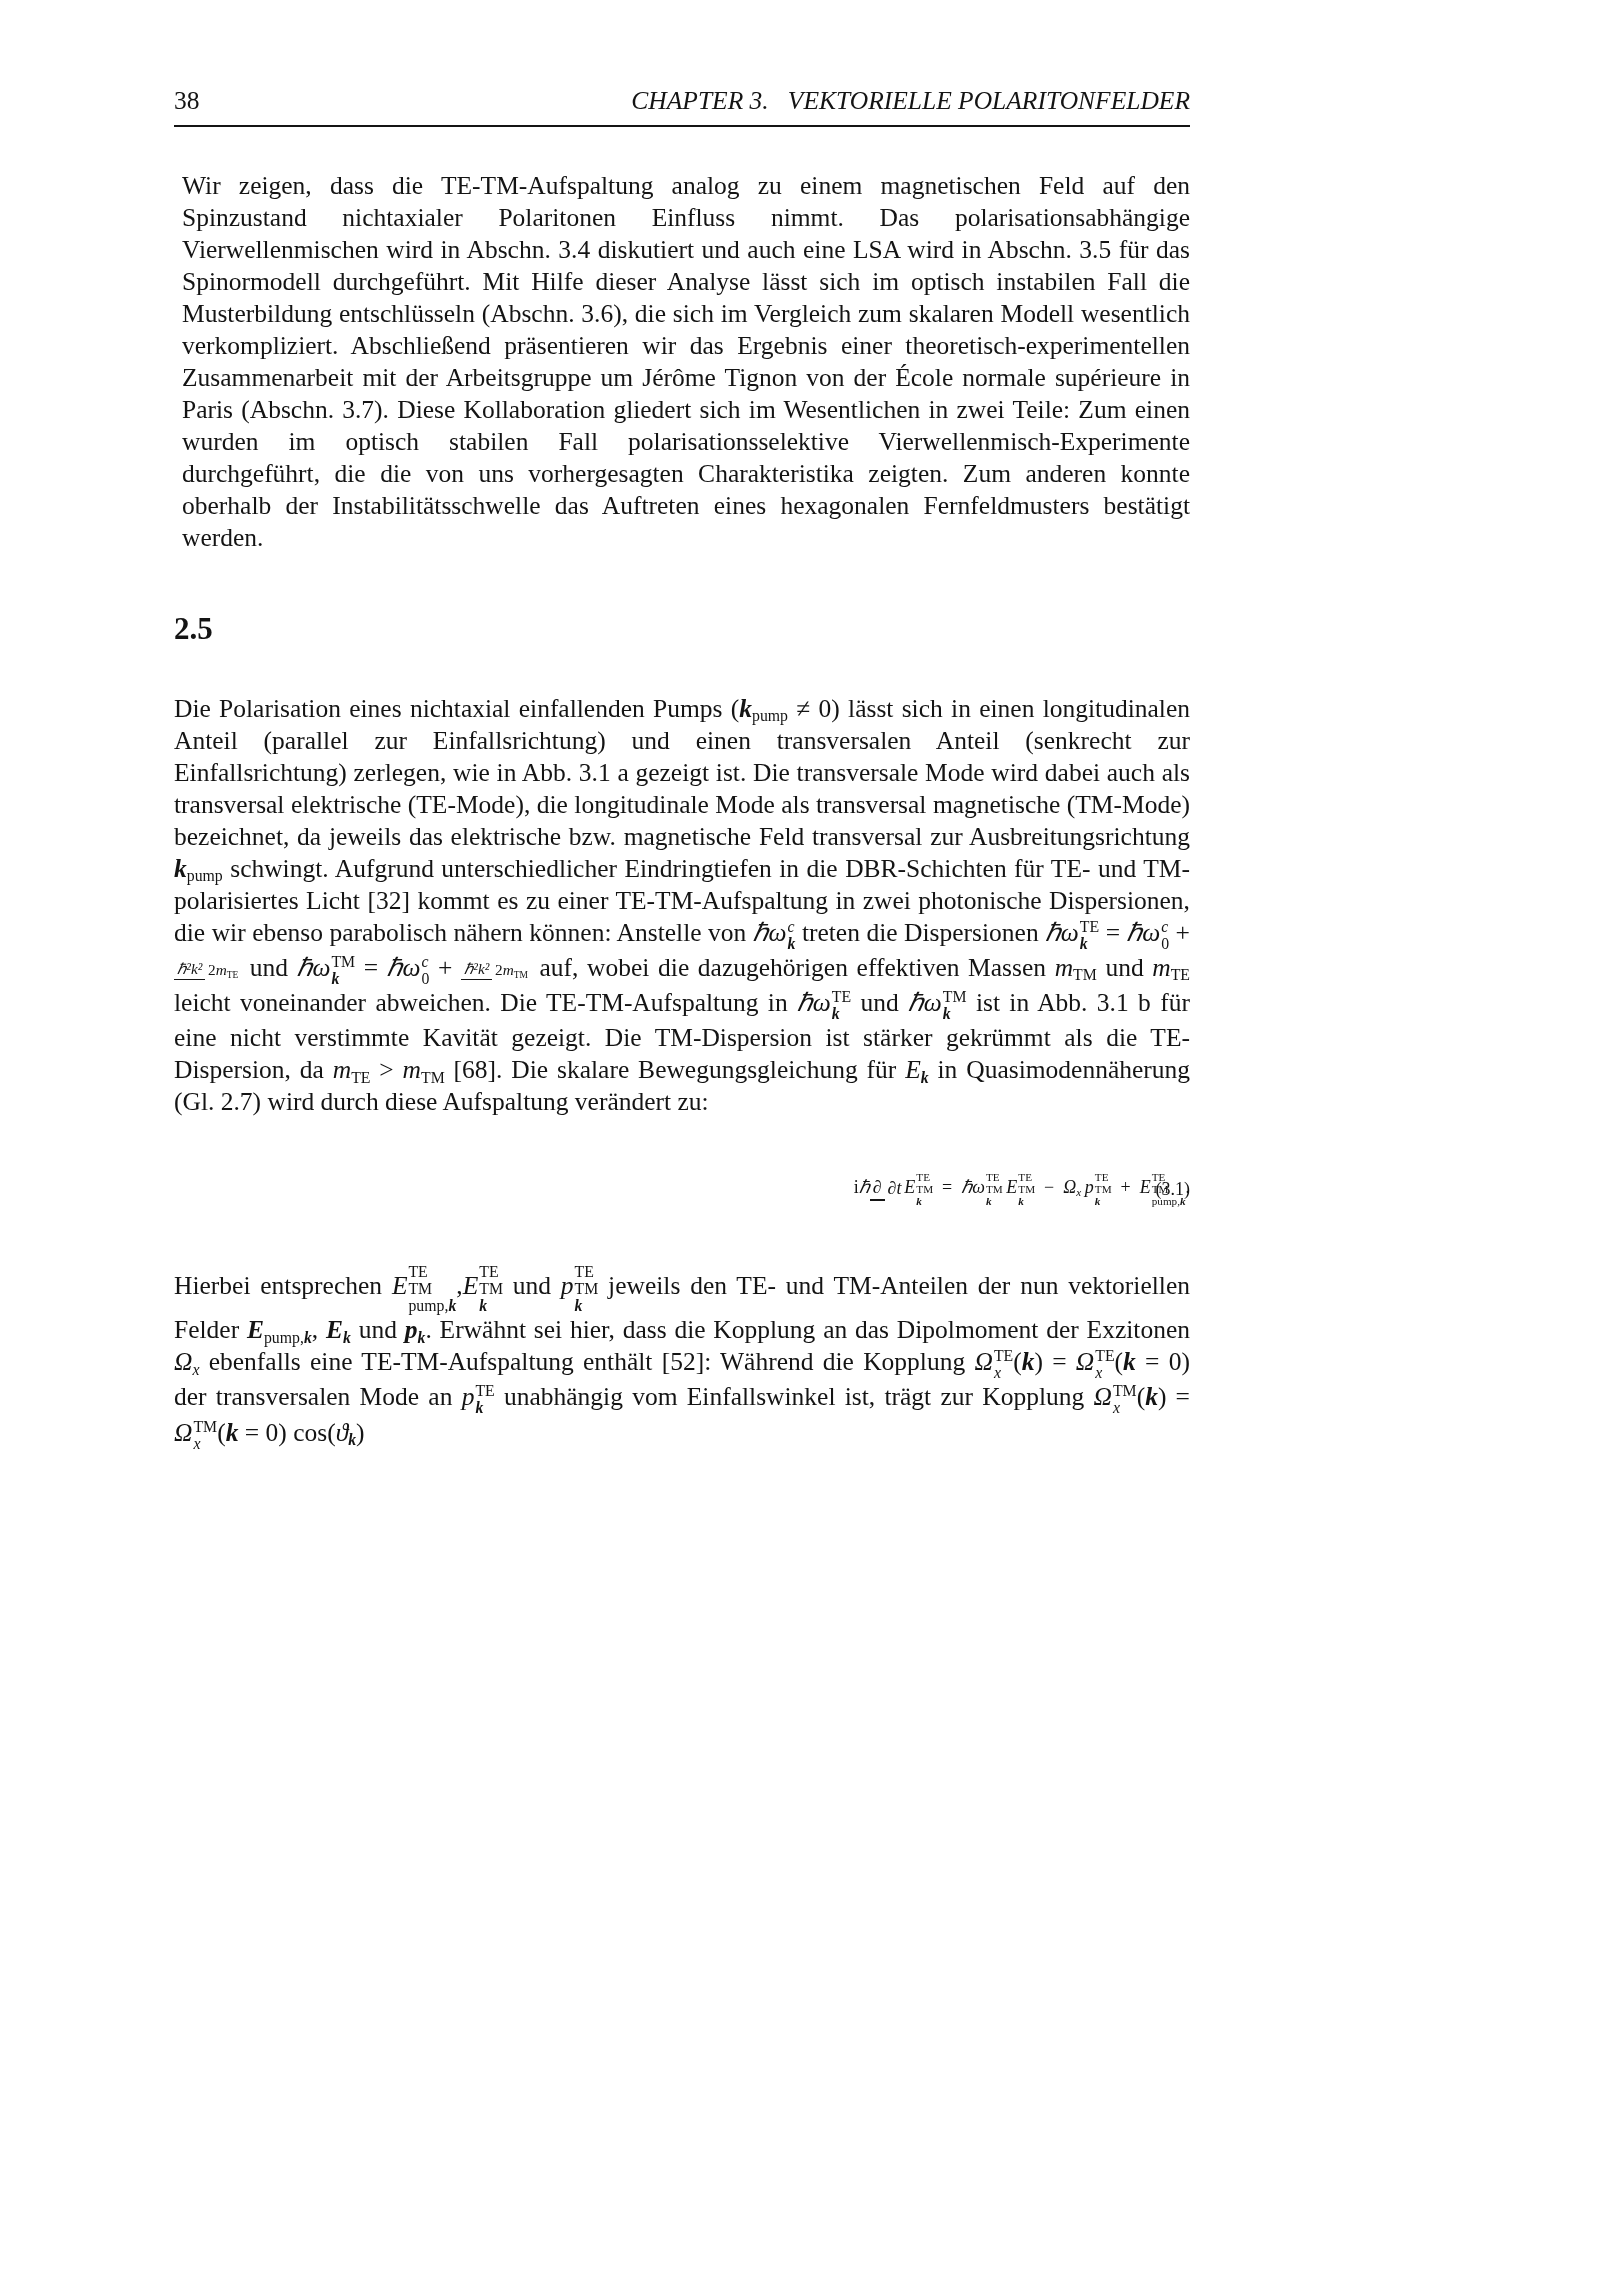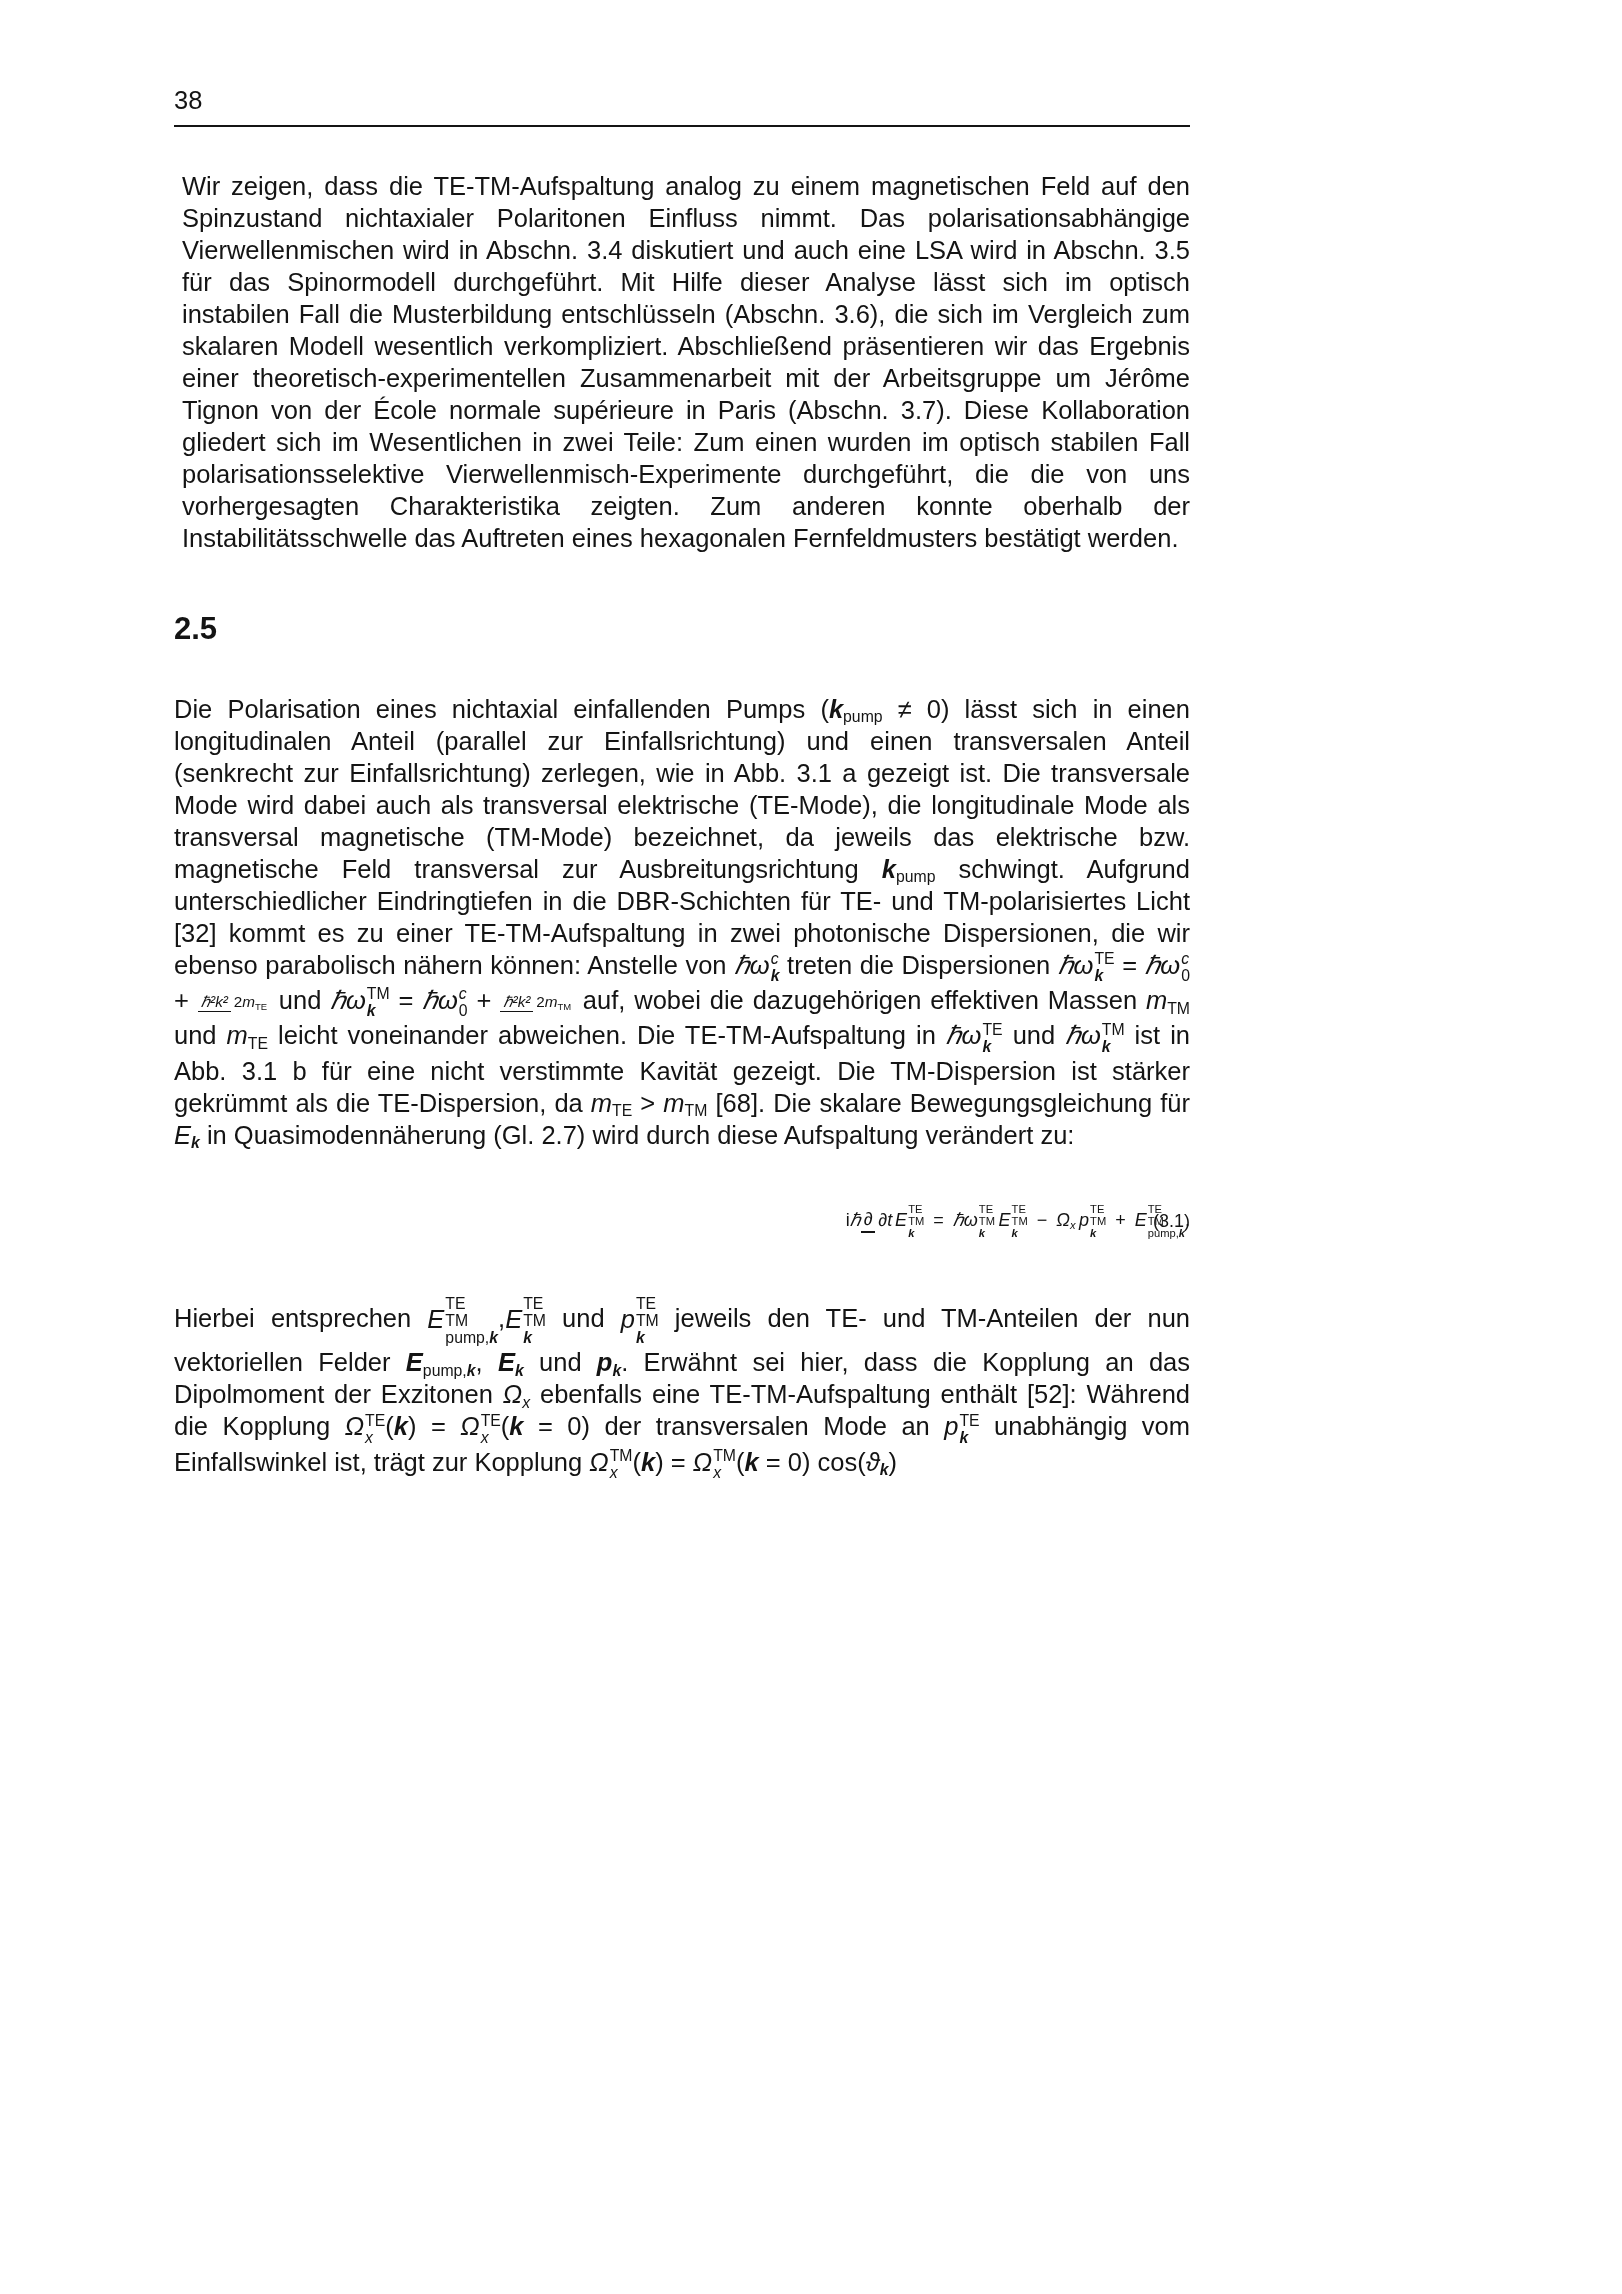--- a/index.html
+++ b/index.html
@@ -1,21 +1,21 @@
 <!DOCTYPE html>
 <html lang="de"><head>
 <meta charset="utf-8">
 <style>
   html,body{margin:0;padding:0;background:#ffffff;}
   .page{
     position:relative;
     width:1622px;height:1950px;
     background:#ffffff;
     color:#141414;
-    font-family:Liberation Sans, sans-serif;
+    font-family:Liberation Serif, serif;
     font-size:25.5px;
     line-height:32px;
     padding:86px 432px 9.8px 174px;
     box-sizing:border-box;
     overflow:hidden;
   }
   
   .pagehead{position:relative;height:29px;font-size:25.5px;line-height:29px;}
   .pagenum{position:absolute;left:0;bottom:0;font-style:normal;}
   .runhead{position:absolute;right:0;bottom:0;font-style:italic;white-space:pre;}
@@ -69,20 +69,21 @@
   .frac .num{display:block;border-bottom:1.5px solid currentColor;padding:0 2.9px;}
   .frac .den{display:block;padding:0 2.9px;}
 </style>
 </head>
 <body>
 
 <div class="page">
 
   <header class="pagehead">
     <span class="pagenum">38</span>
+    <span class="runhead">CHAPTER 3.   VEKTORIELLE POLARITONFELDER</span>
   </header>
   <div class="headrule"></div>
 
   <p class="para" id="para-intro">Wir zeigen, dass die TE-TM-Aufspaltung analog zu einem magnetischen Feld auf den Spinzustand nichtaxialer Polaritonen Einfluss nimmt. Das polarisationsabhängige Vierwellenmischen wird in Abschn. 3.4 diskutiert und auch eine LSA wird in Abschn. 3.5 für das Spinormodell durchgeführt. Mit Hilfe dieser Analyse lässt sich im optisch instabilen Fall die Musterbildung entschlüsseln (Abschn. 3.6), die sich im Vergleich zum skalaren Modell wesentlich verkompliziert. Abschließend präsentieren wir das Ergebnis einer theoretisch-experimentellen Zusammenarbeit mit der Arbeitsgruppe um Jérôme Tignon von der École normale supérieure in Paris (Abschn. 3.7). Diese Kollaboration gliedert sich im Wesentlichen in zwei Teile: Zum einen wurden im optisch stabilen Fall polarisationsselektive Vierwellenmisch-Experimente durchgeführt, die die von uns vorhergesagten Charakteristika zeigten. Zum anderen konnte oberhalb der Instabilitätsschwelle das Auftreten eines hexagonalen Fernfeldmusters bestätigt werden.</p>
 
   <h2 class="section-heading">
     <span class="sec-num">2.5</span>
   </h2>
 
   <p class="para" id="para-theory">Die Polarisation eines nichtaxial einfallenden Pumps (<span class="mg"><span class="mb"><span class="bi">k</span></span><sub><span class="rm">pump</span></sub></span> ≠ 0) lässt sich in einen longitudinalen Anteil (parallel zur Einfallsrichtung) und einen transversalen Anteil (senkrecht zur Einfallsrichtung) zerlegen, wie in Abb. 3.1 a gezeigt ist. Die transversale Mode wird dabei auch als transversal elektrische (TE-Mode), die longitudinale Mode als transversal magnetische (TM-Mode) bezeichnet, da jeweils das elektrische bzw. magnetische Feld transversal zur Ausbreitungsrichtung <span class="mg"><span class="mb"><span class="bi">k</span></span><sub><span class="rm">pump</span></sub></span> schwingt. Aufgrund unterschiedlicher Eindringtiefen in die DBR-Schichten für TE- und TM-polarisiertes Licht [32] kommt es zu einer TE-TM-Aufspaltung in zwei photonische Dispersionen, die wir ebenso parabolisch nähern können: Anstelle von <span class="mg"><span class="mb"><span class="it">ℏω</span></span><span class="ss">

